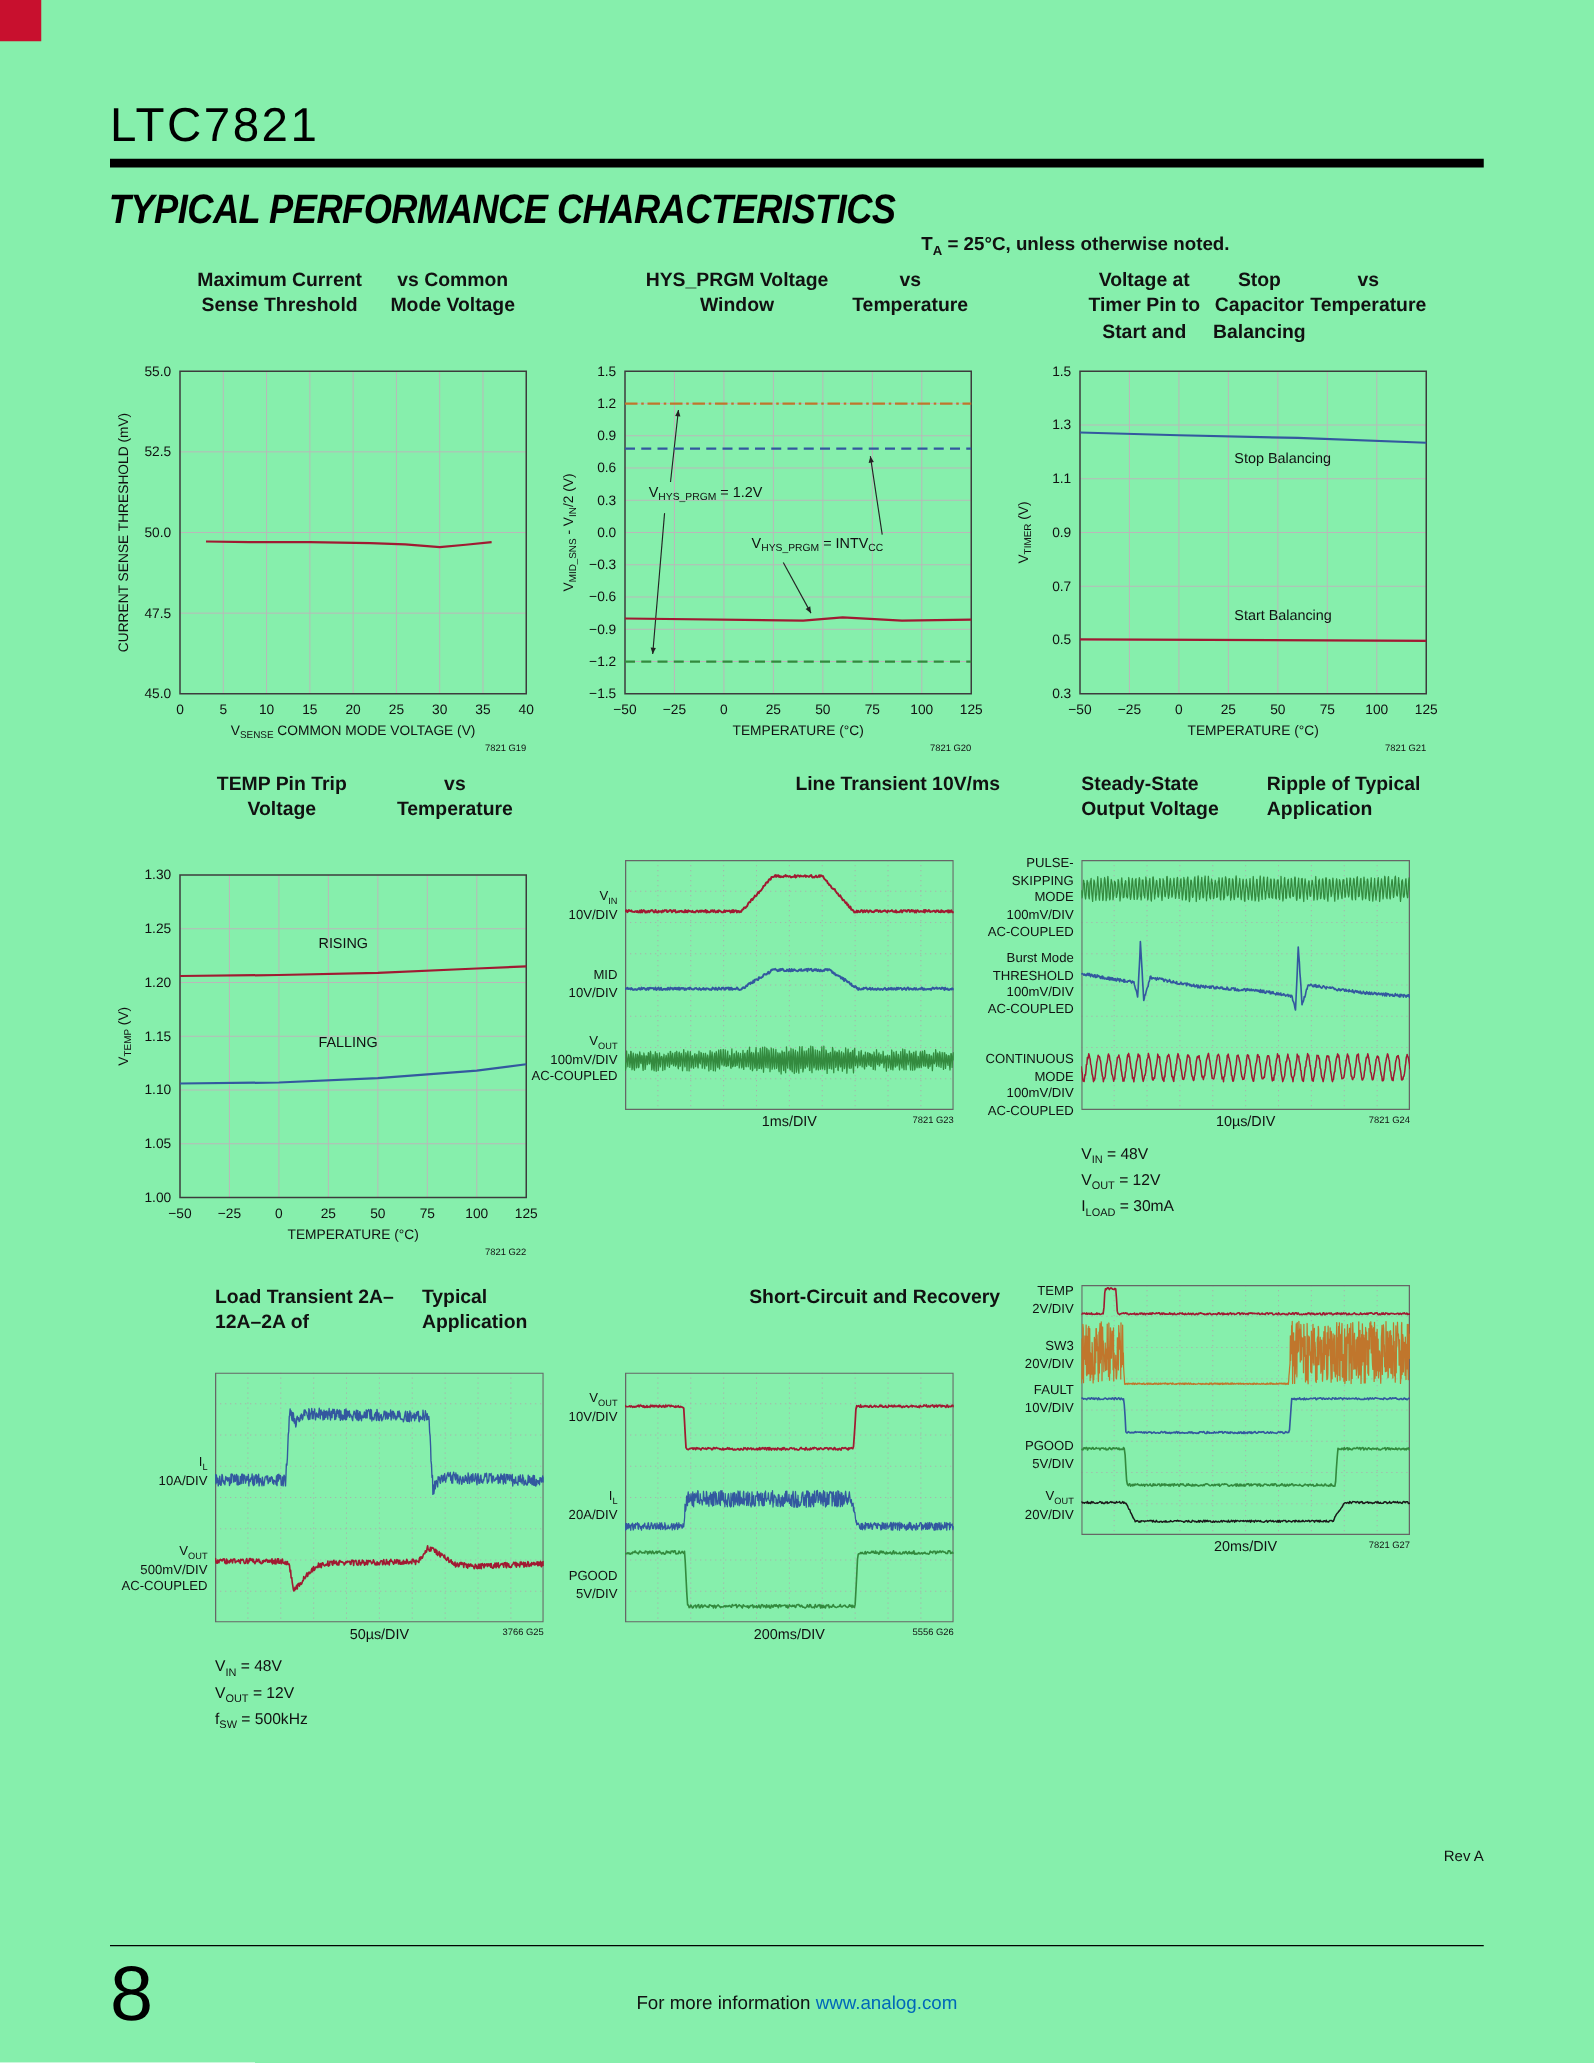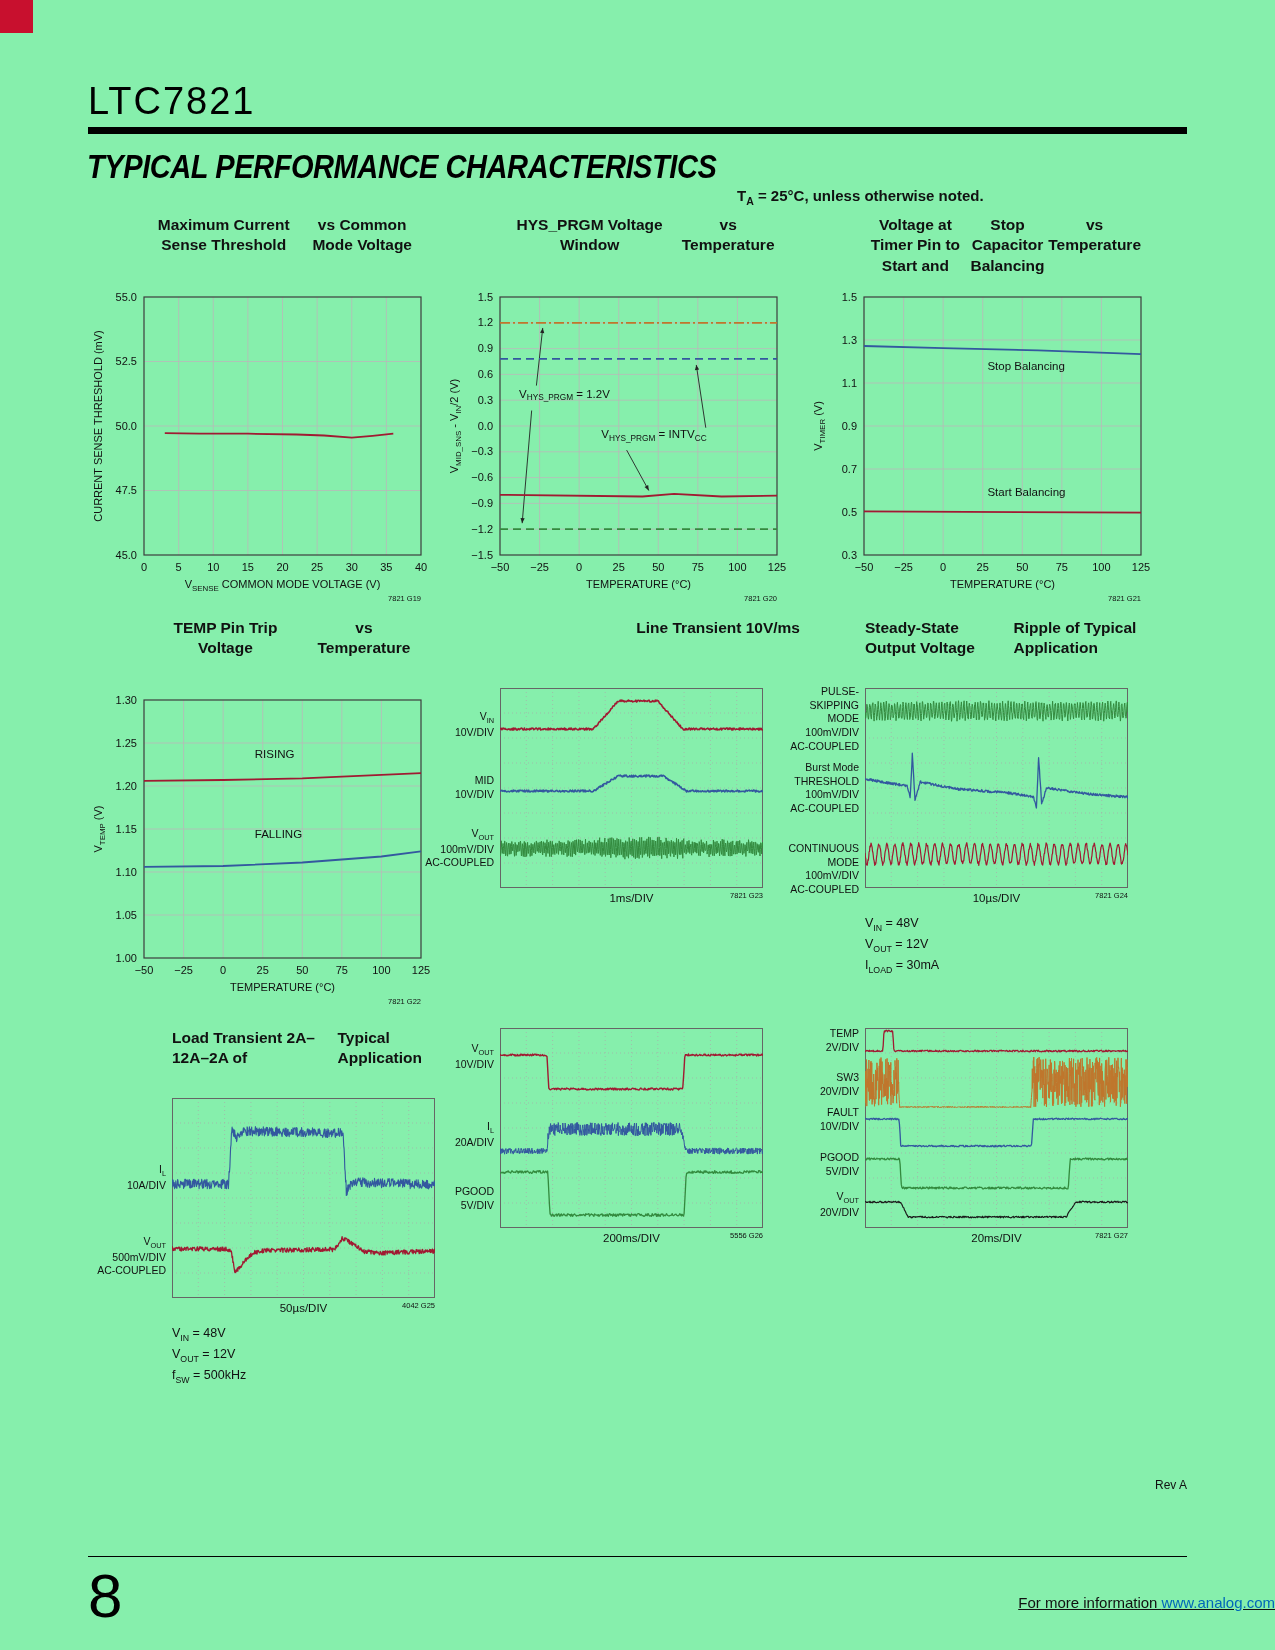--- a/index.html
+++ b/index.html
@@ -20,21 +20,21 @@
   .line-svg,.scope-svg{display:block;}
   .scope-row{display:flex;}
   .scope-labels{position:relative;flex:none;}
   .scope-label{position:absolute;right:6px;transform:translateY(-50%);text-align:right;white-space:nowrap;font-size:10.5px;line-height:1.3;}
   .scope-xrow{position:relative;text-align:center;font-size:11.5px;padding-top:4px;}
   .scope-ref{position:absolute;right:0;top:3px;font-size:7.5px;}
   .scope-notes{margin-top:10px;font-size:12.5px;line-height:1.55;}
   .rev{position:absolute;left:987px;top:1478px;width:200px;text-align:right;font-size:12px;}
   .foot-rule{position:absolute;left:88px;top:1556px;width:1099px;height:1px;background:#000;}
   .pagenum{position:absolute;left:88px;top:1560px;font-size:62px;font-weight:400;color:#000;}
-  .foot-info{position:absolute;left:0;top:1594px;width:1275px;text-align:right;font-size:15px;text-decoration:underline;}
+  .foot-info{position:absolute;left:0;top:1594px;width:1275px;text-align:center;font-size:15px;}
   .foot-link{text-decoration:none;color:#0067b9;}
 </style>
 </head>
 <body>
 
 <div class="page">
   <div class="corner-mark" style="background: rgb(200, 16, 46);"></div>
 
   <div class="partnum">LTC7821</div>
   <div class="title-rule"></div>
@@ -358,28 +358,31 @@
             <line x1="0" y1="75" x2="263" y2="75" stroke="#ababab" stroke-width="0.7" stroke-dasharray="1 3"></line>
             <line x1="0" y1="100" x2="263" y2="100" stroke="#ababab" stroke-width="0.7" stroke-dasharray="1 3"></line>
             <line x1="0" y1="125" x2="263" y2="125" stroke="#ababab" stroke-width="0.7" stroke-dasharray="1 3"></line>
             <line x1="0" y1="150" x2="263" y2="150" stroke="#ababab" stroke-width="0.7" stroke-dasharray="1 3"></line>
             <line x1="0" y1="175" x2="263" y2="175" stroke="#ababab" stroke-width="0.7" stroke-dasharray="1 3"></line>
             <rect x="0.5" y="0.5" width="262" height="199" fill="none" stroke="#666" stroke-width="1"></rect>
             <path d="M0.0 82.8L0.4 81.7L0.8 89.0L1.1 82.0L1.5 85.5L1.9 88.0L2.3 84.6L2.6 90.7L3.0 86.7L3.4 89.3L3.8 82.9L4.1 87.7L4.5 90.2L4.9 90.2L5.3 85.4L5.6 81.5L6.0 82.9L6.4 87.5L6.8 86.6L7.1 88.8L7.5 87.1L7.9 89.8L8.3 85.8L8.6 83.2L9.0 85.0L9.4 86.0L9.8 84.1L10.1 86.9L10.5 86.2L10.9 84.7L11.3 84.0L11.6 90.4L12.0 86.0L12.4 88.9L12.8 81.4L13.2 88.0L13.5 81.2L13.9 81.6L14.3 82.5L14.7 82.9L15.0 87.7L15.4 84.1L15.8 81.9L16.2 87.1L16.5 85.8L16.9 83.9L17.3 81.5L17.7 89.7L18.0 89.8L18.4 82.8L18.8 89.9L19.2 88.6L19.5 88.1L19.9 89.4L20.3 83.1L20.7 86.9L21.0 88.8L21.4 81.3L21.8 85.8L22.2 81.4L22.5 88.7L22.9 85.9L23.3 82.0L23.7 84.4L24.0 82.9L24.4 88.5L24.8 86.8L25.2 85.8L25.5 83.1L25.9 86.0L26.3 85.6L26.7 81.6L27.1 90.7L27.4 86.3L27.8 85.5L28.2 87.2L28.6 85.2L28.9 84.2L29.3 85.3L29.7 81.2L30.1 88.6L30.4 89.3L30.8 90.4L31.2 82.7L31.6 89.8L31.9 84.7L32.3 84.6L32.7 81.8L33.1 81.9L33.4 88.6L33.8 83.8L34.2 82.7L34.6 87.7L34.9 81.4L35.3 90.7L35.7 84.9L36.1 84.7L36.4 85.0L36.8 88.0L37.2 88.2L37.6 90.6L37.9 83.8L38.3 87.4L38.7 89.2L39.1 90.5L39.4 88.6L39.8 85.6L40.2 83.5L40.6 83.5L41.0 82.8L41.3 83.2L41.7 85.9L42.1 82.7L42.5 88.9L42.8 87.1L43.2 87.7L43.6 84.8L44.0 84.2L44.3 87.0L44.7 84.9L45.1 83.4L45.5 83.7L45.8 84.1L46.2 88.5L46.6 86.0L47.0 89.4L47.3 86.4L47.7 86.4L48.1 87.2L48.5 87.1L48.8 89.4L49.2 82.8L49.6 90.5L50.0 81.9L50.3 81.8L50.7 86.8L51.1 81.3L51.5 83.5L51.8 85.1L52.2 82.3L52.6 83.3L53.0 90.4L53.4 89.6L53.7 89.9L54.1 83.6L54.5 90.7L54.9 85.0L55.2 82.1L55.6 83.0L56.0 86.8L56.4 90.7L56.7 84.1L57.1 73.2L57.5 74.2L57.9 68.6L58.2 60.1L58.6 49.7L59.0 46.9L59.4 35.5L59.7 34.1L60.1 29.1L60.5 34.1L60.9 30.7L61.2 35.7L61.6 38.2L62.0 31.9L62.4 38.8L62.7 32.4L63.1 37.2L63.5 40.5L63.9 37.0L64.2 40.1L64.6 43.6L65.0 41.8L65.4 36.3L65.8 35.0L66.1 36.3L66.5 37.8L66.9 36.2L67.3 39.3L67.6 38.9L68.0 38.4L68.4 34.3L68.8 36.5L69.1 33.2L69.5 34.2L69.9 37.9L70.3 36.7L70.6 33.9L71.0 32.7L71.4 29.9L71.8 34.5L72.1 30.0L72.5 31.0L72.9 31.7L73.3 31.8L73.6 33.4L74.0 35.1L74.4 36.5L74.8 37.7L75.1 28.9L75.5 30.0L75.9 37.4L76.3 33.1L76.6 32.5L77.0 33.0L77.4 28.8L77.8 36.9L78.1 31.1L78.5 37.0L78.9 31.4L79.3 31.9L79.7 29.1L80.0 34.5L80.4 37.9L80.8 34.2L81.2 32.4L81.5 35.3L81.9 35.4L82.3 33.2L82.7 36.0L83.0 32.6L83.4 28.6L83.8 32.1L84.2 37.0L84.5 30.6L84.9 30.0L85.3 33.8L85.7 32.2L86.0 31.6L86.4 38.0L86.8 35.6L87.2 30.1L87.5 37.4L87.9 35.9L88.3 31.2L88.7 35.9L89.0 32.1L89.4 30.8L89.8 32.1L90.2 37.3L90.5 31.7L90.9 33.9L91.3 28.8L91.7 34.5L92.0 34.4L92.4 38.0L92.8 30.9L93.2 34.0L93.6 36.2L93.9 31.2L94.3 29.3L94.7 32.6L95.1 30.7L95.4 29.5L95.8 37.7L96.2 33.5L96.6 37.2L96.9 31.0L97.3 35.3L97.7 29.5L98.1 32.6L98.4 30.7L98.8 30.7L99.2 36.0L99.6 29.9L99.9 33.2L100.3 38.3L100.7 30.8L101.1 35.9L101.4 37.3L101.8 33.9L102.2 38.0L102.6 36.1L102.9 34.4L103.3 37.1L103.7 29.7L104.1 35.2L104.4 37.8L104.8 29.1L105.2 37.6L105.6 30.7L106.0 35.5L106.3 31.7L106.7 31.2L107.1 34.6L107.5 30.7L107.8 35.9L108.2 33.4L108.6 34.0L109.0 34.8L109.3 35.0L109.7 37.0L110.1 38.5L110.5 34.4L110.8 33.6L111.2 31.0L111.6 31.3L112.0 33.4L112.3 35.7L112.7 36.5L113.1 30.1L113.5 37.8L113.8 31.5L114.2 30.3L114.6 38.5L115.0 33.0L115.3 38.0L115.7 31.4L116.1 31.5L116.5 36.9L116.8 35.3L117.2 38.6L117.6 34.1L118.0 35.9L118.4 36.1L118.7 36.2L119.1 34.0L119.5 31.6L119.9 35.9L120.2 32.3L120.6 36.4L121.0 29.9L121.4 32.5L121.7 36.3L122.1 30.6L122.5 30.8L122.9 29.6L123.2 30.4L123.6 31.1L124.0 37.0L124.4 29.6L124.7 37.0L125.1 30.0L125.5 38.8L125.9 35.7L126.2 36.4L126.6 36.9L127.0 37.8L127.4 36.2L127.7 33.4L128.1 34.1L128.5 32.0L128.9 36.7L129.2 38.4L129.6 29.5L130.0 33.2L130.4 34.1L130.7 38.1L131.1 32.3L131.5 38.5L131.9 36.7L132.3 35.6L132.6 33.8L133.0 33.6L133.4 38.6L133.8 36.9L134.1 37.6L134.5 35.7L134.9 34.7L135.3 31.0L135.6 33.5L136.0 30.9L136.4 37.3L136.8 35.4L137.1 31.8L137.5 31.7L137.9 37.2L138.3 33.1L138.6 36.8L139.0 32.5L139.4 33.8L139.8 33.3L140.1 35.1L140.5 29.9L140.9 38.0L141.3 31.8L141.6 36.4L142.0 31.0L142.4 33.2L142.8 31.2L143.1 37.0L143.5 32.6L143.9 34.0L144.3 35.2L144.7 37.9L145.0 35.2L145.4 37.1L145.8 35.7L146.2 31.1L146.5 32.4L146.9 35.4L147.3 30.8L147.7 35.4L148.0 32.4L148.4 37.2L148.8 37.0L149.2 37.6L149.5 37.2L149.9 37.5L150.3 37.6L150.7 39.4L151.0 38.4L151.4 36.4L151.8 34.2L152.2 31.7L152.5 30.9L152.9 37.8L153.3 38.5L153.7 39.2L154.0 31.3L154.4 39.1L154.8 34.9L155.2 33.0L155.5 39.4L155.9 30.7L156.3 33.1L156.7 32.3L157.0 38.8L157.4 35.7L157.8 36.2L158.2 34.1L158.6 35.4L158.9 36.2L159.3 32.6L159.7 38.6L160.1 33.7L160.4 36.2L160.8 36.9L161.2 32.0L161.6 34.7L161.9 31.5L162.3 31.1L162.7 31.1L163.1 38.6L163.4 39.4L163.8 35.9L164.2 34.9L164.6 37.6L164.9 35.7L165.3 36.0L165.7 36.6L166.1 37.6L166.4 30.2L166.8 34.6L167.2 35.3L167.6 38.4L167.9 36.0L168.3 30.6L168.7 32.9L169.1 34.3L169.4 37.9L169.8 32.9L170.2 37.4L170.6 36.8L171.0 35.1L171.3 38.2L171.7 47.6L172.1 50.9L172.5 59.6L172.8 70.7L173.2 73.9L173.6 84.0L174.0 82.4L174.3 97.5L174.7 90.0L175.1 96.9L175.5 93.6L175.8 87.0L176.2 93.1L176.6 89.7L177.0 86.3L177.3 87.3L177.7 88.0L178.1 91.5L178.5 83.3L178.8 85.9L179.2 84.0L179.6 83.7L180.0 87.9L180.3 88.7L180.7 86.3L181.1 82.3L181.5 82.4L181.8 84.0L182.2 87.5L182.6 85.2L183.0 82.4L183.3 86.2L183.7 81.0L184.1 84.1L184.5 87.7L184.9 85.0L185.2 85.1L185.6 82.3L186.0 81.1L186.4 80.0L186.7 82.0L187.1 83.2L187.5 82.1L187.9 80.9L188.2 80.0L188.6 86.2L189.0 83.7L189.4 88.4L189.7 82.2L190.1 88.5L190.5 81.8L190.9 79.7L191.2 81.0L191.6 81.8L192.0 84.0L192.4 85.8L192.7 80.4L193.1 84.8L193.5 81.9L193.9 88.3L194.2 81.9L194.6 86.3L195.0 85.5L195.4 89.1L195.7 85.6L196.1 82.9L196.5 85.8L196.9 86.0L197.3 89.4L197.6 89.1L198.0 83.7L198.4 83.6L198.8 86.9L199.1 87.9L199.5 87.7L199.9 85.0L200.3 82.3L200.6 86.2L201.0 83.5L201.4 86.9L201.8 87.5L202.1 88.7L202.5 80.4L202.9 82.8L203.3 84.6L203.6 88.8L204.0 86.6L204.4 83.2L204.8 85.7L205.1 81.8L205.5 87.7L205.9 86.7L206.3 81.0L206.6 84.5L207.0 85.9L207.4 87.1L207.8 85.7L208.1 82.4L208.5 81.0L208.9 84.2L209.3 87.9L209.6 89.8L210.0 83.1L210.4 80.9L210.8 84.7L211.2 88.7L211.5 86.0L211.9 88.4L212.3 83.1L212.7 82.1L213.0 86.0L213.4 87.9L213.8 87.7L214.2 88.5L214.5 85.7L214.9 86.6L215.3 84.7L215.7 82.6L216.0 80.7L216.4 83.3L216.8 82.8L217.2 80.6L217.5 84.3L217.9 88.6L218.3 86.2L218.7 87.4L219.0 86.4L219.4 81.0L219.8 82.6L220.2 81.3L220.5 81.8L220.9 80.8L221.3 86.5L221.7 88.3L222.0 83.5L222.4 82.7L222.8 83.3L223.2 87.0L223.5 86.0L223.9 86.3L224.3 86.1L224.7 84.3L225.1 84.6L225.4 85.5L225.8 83.3L226.2 81.8L226.6 88.8L226.9 82.9L227.3 87.6L227.7 84.1L228.1 88.3L228.4 83.7L228.8 81.1L229.2 84.5L229.6 85.5L229.9 82.6L230.3 85.1L230.7 89.2L231.1 81.5L231.4 81.2L231.8 87.7L232.2 84.9L232.6 88.8L232.9 81.5L233.3 82.2L233.7 81.6L234.1 85.8L234.4 81.7L234.8 84.3L235.2 84.1L235.6 86.4L235.9 81.7L236.3 82.1L236.7 84.2L237.1 86.7L237.5 82.8L237.8 81.6L238.2 90.8L238.6 86.4L239.0 85.6L239.3 85.8L239.7 88.9L240.1 86.3L240.5 83.6L240.8 88.3L241.2 88.4L241.6 87.9L242.0 88.8L242.3 90.1L242.7 83.0L243.1 83.5L243.5 87.1L243.8 84.8L244.2 81.9L244.6 87.6L245.0 85.3L245.3 86.4L245.7 89.0L246.1 81.9L246.5 85.1L246.8 84.4L247.2 90.2L247.6 87.3L248.0 89.2L248.3 86.2L248.7 87.9L249.1 89.5L249.5 90.1L249.8 89.9L250.2 88.0L250.6 82.2L251.0 88.0L251.4 87.6L251.7 83.2L252.1 85.6L252.5 88.6L252.9 86.2L253.2 84.3L253.6 89.7L254.0 89.7L254.4 82.9L254.7 82.3L255.1 90.3L255.5 82.5L255.9 90.2L256.2 90.4L256.6 90.9L257.0 85.5L257.4 89.8L257.7 86.6L258.1 86.9L258.5 86.6L258.9 88.6L259.2 86.7L259.6 89.8L260.0 84.1L260.4 84.6L260.7 84.4L261.1 87.6L261.5 87.5L261.9 84.3L262.2 82.8L262.6 87.6L263.0 83.7" fill="none" stroke="#33589f" stroke-width="1.1" stroke-linejoin="round"></path>
             <path d="M0.0 149.5L0.4 148.9L0.9 152.4L1.3 151.1L1.8 152.5L2.2 150.1L2.6 151.1L3.1 152.2L3.5 150.0L3.9 150.0L4.4 149.4L4.8 150.3L5.3 149.9L5.7 150.8L6.1 149.5L6.6 150.0L7.0 149.0L7.5 149.4L7.9 152.3L8.3 151.5L8.8 152.9L9.2 149.2L9.6 152.8L10.1 150.2L10.5 151.6L11.0 151.8L11.4 152.3L11.8 150.4L12.3 151.5L12.7 149.5L13.2 150.6L13.6 150.2L14.0 152.3L14.5 149.5L14.9 149.8L15.3 149.1L15.8 149.4L16.2 152.2L16.7 151.4L17.1 151.4L17.5 150.8L18.0 150.9L18.4 151.1L18.8 149.8L19.3 151.4L19.7 150.5L20.2 152.7L20.6 149.5L21.0 149.6L21.5 150.1L21.9 149.6L22.4 149.4L22.8 150.4L23.2 151.9L23.7 152.8L24.1 152.5L24.5 152.6L25.0 149.7L25.4 148.9L25.9 151.0L26.3 152.8L26.7 150.5L27.2 151.6L27.6 148.9L28.1 150.3L28.5 148.9L28.9 149.7L29.4 150.4L29.8 149.2L30.2 151.3L30.7 149.4L31.1 152.0L31.6 151.9L32.0 152.9L32.4 151.2L32.9 151.4L33.3 149.2L33.8 151.2L34.2 150.1L34.6 150.3L35.1 149.3L35.5 152.0L35.9 151.0L36.4 152.1L36.8 152.8L37.3 152.9L37.7 152.6L38.1 150.6L38.6 152.0L39.0 150.3L39.4 150.3L39.9 151.1L40.3 151.1L40.8 149.6L41.2 149.5L41.6 149.7L42.1 151.7L42.5 151.4L43.0 150.2L43.4 151.8L43.8 150.4L44.3 150.2L44.7 151.2L45.1 152.0L45.6 149.0L46.0 153.2L46.5 152.1L46.9 150.4L47.3 152.5L47.8 153.0L48.2 149.3L48.7 153.2L49.1 151.7L49.5 151.5L50.0 149.1L50.4 152.3L50.8 149.1L51.3 152.6L51.7 152.5L52.2 151.4L52.6 150.0L53.0 153.0L53.5 151.5L53.9 149.2L54.4 152.2L54.8 152.5L55.2 152.2L55.7 153.2L56.1 151.3L56.5 152.8L57.0 153.7L57.4 151.6L57.9 151.2L58.3 153.5L58.7 153.6L59.2 153.0L59.6 154.4L60.1 159.6L60.5 158.3L60.9 164.4L61.4 164.0L61.8 168.0L62.2 170.3L62.7 173.7L63.1 174.7L63.6 174.3L64.0 171.9L64.4 173.5L64.9 172.7L65.3 170.2L65.8 173.1L66.2 169.3L66.6 170.1L67.1 168.6L67.5 170.9L67.9 168.9L68.4 168.3L68.8 169.6L69.3 169.1L69.7 168.1L70.1 166.7L70.6 166.5L71.0 163.3L71.4 164.5L71.9 164.9L72.3 164.3L72.8 162.9L73.2 161.2L73.6 160.3L74.1 163.1L74.5 161.4L75.0 159.8L75.4 159.7L75.8 161.0L76.3 160.0L76.7 160.1L77.1 158.1L77.6 156.7L78.0 159.3L78.5 156.2L78.9 155.2L79.3 158.3L79.8 157.8L80.2 156.3L80.7 155.6L81.1 156.0L81.5 156.0L82.0 154.8L82.4 155.9L82.8 152.5L83.3 153.4L83.7 155.6L84.2 153.5L84.6 152.8L85.0 156.1L85.5 153.2L85.9 152.3L86.4 152.5L86.8 154.0L87.2 154.0L87.7 154.8L88.1 154.2L88.5 153.6L89.0 154.2L89.4 153.2L89.9 154.0L90.3 150.8L90.7 154.9L91.2 154.1L91.6 154.4L92.0 151.0L92.5 151.6L92.9 151.5L93.4 151.1L93.8 153.6L94.2 154.1L94.7 150.9L95.1 150.2L95.6 152.8L96.0 152.5L96.4 151.8L96.9 150.9L97.3 153.5L97.7 153.8L98.2 153.9L98.6 151.9L99.1 154.0L99.5 150.7L99.9 150.4L100.4 151.5L100.8 151.7L101.3 151.3L101.7 151.7L102.1 151.7L102.6 152.3L103.0 152.6L103.4 154.0L103.9 152.3L104.3 153.0L104.8 151.2L105.2 151.4L105.6 151.9L106.1 150.9L106.5 151.5L107.0 151.2L107.4 151.6L107.8 151.1L108.3 153.5L108.7 153.4L109.1 151.2L109.6 150.0L110.0 151.2L110.5 150.3L110.9 154.3L111.3 151.1L111.8 150.8L112.2 150.8L112.7 150.2L113.1 152.3L113.5 153.7L114.0 153.2L114.4 154.2L114.8 151.0L115.3 150.2L115.7 151.5L116.2 153.8L116.6 154.0L117.0 152.0L117.5 152.5L117.9 150.0L118.4 152.0L118.8 150.8L119.2 152.4L119.7 154.2L120.1 152.0L120.5 153.3L121.0 153.0L121.4 150.3L121.9 153.8L122.3 152.6L122.7 150.4L123.2 150.7L123.6 151.3L124.0 150.4L124.5 151.3L124.9 151.6L125.4 152.9L125.8 152.3L126.2 152.3L126.7 149.9L127.1 150.8L127.6 152.2L128.0 153.7L128.4 152.7L128.9 153.9L129.3 153.8L129.7 151.4L130.2 153.7L130.6 152.3L131.1 153.5L131.5 153.8L131.9 152.4L132.4 151.0L132.8 150.6L133.3 150.7L133.7 150.8L134.1 153.8L134.6 153.1L135.0 149.7L135.4 152.2L135.9 153.0L136.3 153.8L136.8 153.1L137.2 149.7L137.6 152.3L138.1 153.1L138.5 151.4L139.0 152.5L139.4 153.9L139.8 150.5L140.3 151.1L140.7 149.5L141.1 151.0L141.6 150.8L142.0 151.6L142.5 152.4L142.9 153.4L143.3 152.3L143.8 149.9L144.2 152.4L144.7 151.2L145.1 152.4L145.5 149.7L146.0 150.1L146.4 150.0L146.8 153.1L147.3 152.0L147.7 150.2L148.2 153.4L148.6 152.2L149.0 153.4L149.5 151.7L149.9 151.7L150.3 153.3L150.8 150.2L151.2 153.0L151.7 152.7L152.1 151.3L152.5 152.5L153.0 152.8L153.4 149.4L153.9 150.7L154.3 151.7L154.7 152.9L155.2 152.9L155.6 151.4L156.0 152.1L156.5 151.1L156.9 151.8L157.4 153.0L157.8 149.4L158.2 149.4L158.7 149.4L159.1 151.5L159.6 151.5L160.0 150.6L160.4 153.6L160.9 150.1L161.3 151.0L161.7 151.1L162.2 151.0L162.6 151.2L163.1 152.0L163.5 148.8L163.9 147.8L164.4 149.8L164.8 147.5L165.3 147.6L165.7 148.6L166.1 147.9L166.6 145.9L167.0 145.1L167.4 144.8L167.9 144.9L168.3 142.6L168.8 143.7L169.2 143.6L169.6 141.0L170.1 138.6L170.5 141.5L171.0 141.6L171.4 142.6L171.8 142.9L172.3 139.9L172.7 142.7L173.1 141.0L173.6 139.9L174.0 140.5L174.5 140.4L174.9 140.7L175.3 142.0L175.8 143.8L176.2 142.0L176.6 141.5L177.1 145.4L177.5 142.5L178.0 146.4L178.4 145.0L178.8 145.6L179.3 143.3L179.7 146.4L180.2 147.6L180.6 144.4L181.0 146.4L181.5 145.3L181.9 145.3L182.3 146.2L182.8 146.7L183.2 148.1L183.7 146.1L184.1 148.7L184.5 149.3L185.0 149.8L185.4 150.3L185.9 148.2L186.3 147.8L186.7 148.6L187.2 152.0L187.6 151.0L188.0 151.5L188.5 150.3L188.9 149.9L189.4 152.7L189.8 151.4L190.2 153.3L190.7 152.6L191.1 154.1L191.6 154.1L192.0 151.7L192.4 155.5L192.9 155.0L193.3 154.1L193.7 152.4L194.2 152.7L194.6 155.4L195.1 155.2L195.5 154.2L195.9 152.2L196.4 153.3L196.8 151.9L197.3 153.5L197.7 152.3L198.1 152.5L198.6 153.5L199.0 155.9L199.4 152.3L199.9 152.9L200.3 153.3L200.8 153.2L201.2 155.7L201.6 153.4L202.1 156.5L202.5 154.8L202.9 153.3L203.4 154.7L203.8 155.1L204.3 153.4L204.7 153.2L205.1 154.7L205.6 155.0L206.0 154.1L206.5 155.1L206.9 155.4L207.3 156.9L207.8 156.3L208.2 153.4L208.6 154.0L209.1 154.6L209.5 156.6L210.0 156.9L210.4 155.9L210.8 153.5L211.3 156.8L211.7 153.5L212.2 156.4L212.6 153.3L213.0 157.0L213.5 153.0L213.9 152.9L214.3 154.1L214.8 153.9L215.2 156.2L215.7 153.0L216.1 154.8L216.5 153.8L217.0 153.8L217.4 153.0L217.9 155.2L218.3 153.4L218.7 153.1L219.2 154.6L219.6 154.5L220.0 153.1L220.5 155.7L220.9 152.8L221.4 155.6L221.8 156.3L222.2 156.6L222.7 156.4L223.1 153.8L223.5 155.5L224.0 152.5L224.4 154.5L224.9 156.2L225.3 152.5L225.7 154.7L226.2 155.1L226.6 152.2L227.1 156.1L227.5 154.9L227.9 154.7L228.4 153.9L228.8 153.1L229.2 153.4L229.7 152.7L230.1 153.8L230.6 153.3L231.0 155.8L231.4 152.2L231.9 153.0L232.3 152.0L232.8 155.3L233.2 156.2L233.6 152.3L234.1 154.0L234.5 154.8L234.9 153.1L235.4 155.8L235.8 155.0L236.3 156.0L236.7 155.4L237.1 155.8L237.6 154.1L238.0 153.6L238.5 153.3L238.9 151.9L239.3 151.9L239.8 152.6L240.2 154.5L240.6 151.8L241.1 155.7L241.5 152.5L242.0 154.3L242.4 153.0L242.8 154.2L243.3 153.9L243.7 155.5L244.2 151.7L244.6 153.7L245.0 151.6L245.5 153.4L245.9 153.5L246.3 153.7L246.8 151.8L247.2 155.7L247.7 154.9L248.1 152.0L248.5 153.8L249.0 155.1L249.4 155.3L249.8 153.3L250.3 151.3L250.7 151.9L251.2 155.2L251.6 154.7L252.0 154.0L252.5 153.0L252.9 154.7L253.4 152.0L253.8 153.6L254.2 153.4L254.7 152.7L255.1 151.9L255.5 154.0L256.0 152.5L256.4 153.7L256.9 153.3L257.3 153.3L257.7 151.4L258.2 154.5L258.6 151.6L259.1 154.3L259.5 154.0L259.9 151.9L260.4 151.1L260.8 154.8L261.2 155.3L261.7 151.9L262.1 154.4L262.6 151.2L263.0 154.8" fill="none" stroke="#a01a32" stroke-width="1.3" stroke-linejoin="round"></path>
           </svg>
         </div>
-        <div class="scope-xrow" style="margin-left: 84px; width: 263px;"><span>50µs/DIV</span><span class="scope-ref">4042 G25</span></div>
+        <div class="scope-xrow" style="margin-left: 84px; width: 263px;"><span>50µs/DIV</span><span class="scope-ref">3766 G25</span></div>
         <div class="scope-notes" style="margin-left: 84px;">
           <div>V<sub>IN</sub> = 48V</div>
           <div>V<sub>OUT</sub> = 12V</div>
           <div>f<sub>SW</sub> = 500kHz</div>
         </div>
       </div>
     <div class="chart pos-g26" id="chart-g26">
+        <div class="c-title" style="margin-left: 56px;">
+          <div>Short-Circuit and Recovery</div>
+        </div>
         <div class="scope-row">
           <div class="scope-labels" style="width: 56px; height: 200px;">
             <div class="scope-label" style="top: 29px;">
               <div>V<sub>OUT</sub></div>
               <div>10V/DIV</div>
             </div>
             <div class="scope-label" style="top: 107px;">
               <div>I<sub>L</sub></div>
               <div>20A/DIV</div>
             </div>

